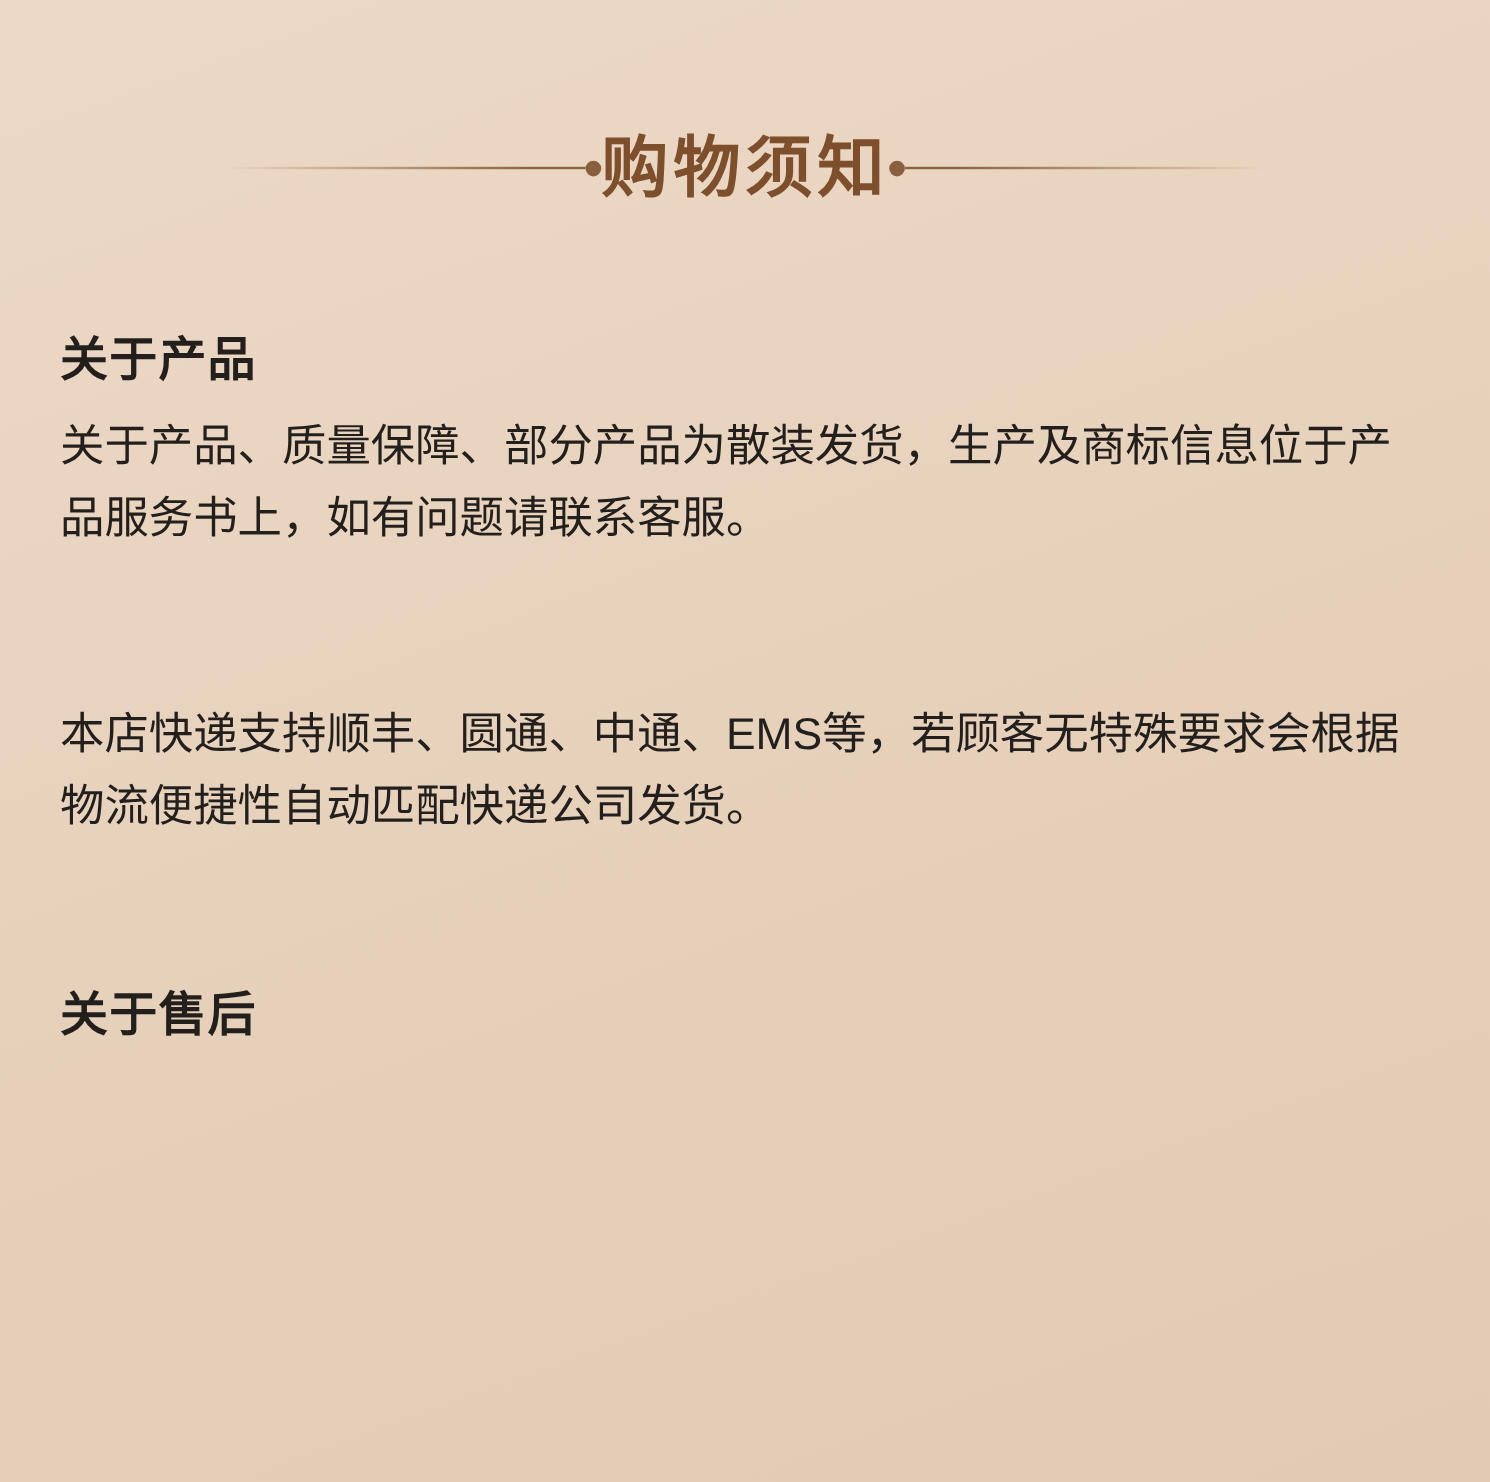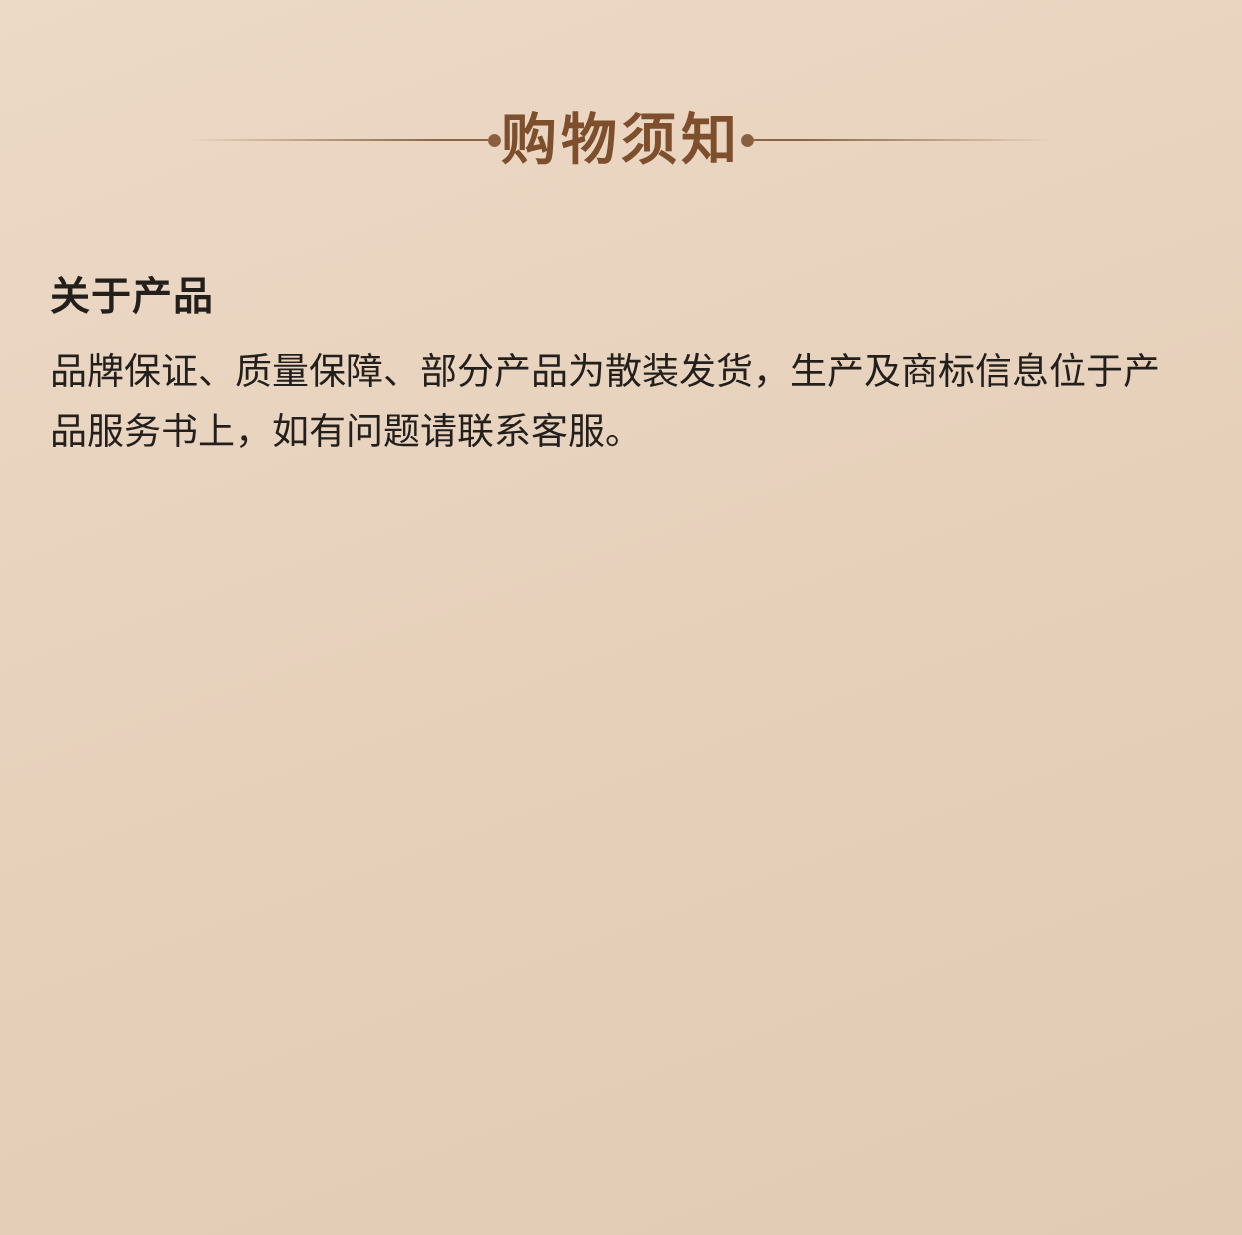--- a/index.html
+++ b/index.html
@@ -64,21 +64,20 @@
   .section:last-child {
     margin-bottom: 0;
   }
   .section-title {
     font-size: 40px;
     font-weight: 700;
     color: #231f1c;
     letter-spacing: 1px;
     margin: 0 0 18px 0;
     line-height: 1.2;
-    font-family: Liberation Mono, monospace;
   }
   .section-body {
     font-size: 37px;
     font-weight: 400;
     color: #231f1c;
     line-height: 1.62;
     letter-spacing: 0px;
     margin: 0;
     max-width: 1150px;
   }
@@ -93,23 +92,25 @@
     <div class="dot"></div>
     <div class="header-title">购物须知</div>
     <div class="dot"></div>
     <div class="rule right"></div>
   </div>
 
   <div class="content">
 
     <div class="section">
       <h2 class="section-title">关于产品</h2>
-      <p class="section-body">品牌保证、质量保障、部分产品为散装发货，生产及商标信息位于产品服务书上，如有问题请联系客服。</p>
+      <p class="section-body">关于产品、质量保障、部分产品为散装发货，生产及商标信息位于产品服务书上，如有问题请联系客服。</p>
     </div>
 
     <div class="section">
+      <p class="section-body">本店快递支持顺丰、圆通、中通、EMS等，若顾客无特殊要求会根据物流便捷性自动匹配快递公司发货。</p>
     </div>
 
     <div class="section">
+      <h2 class="section-title">关于售后</h2>
     </div>
 
   </div>
 </div>
 
 </body></html>

